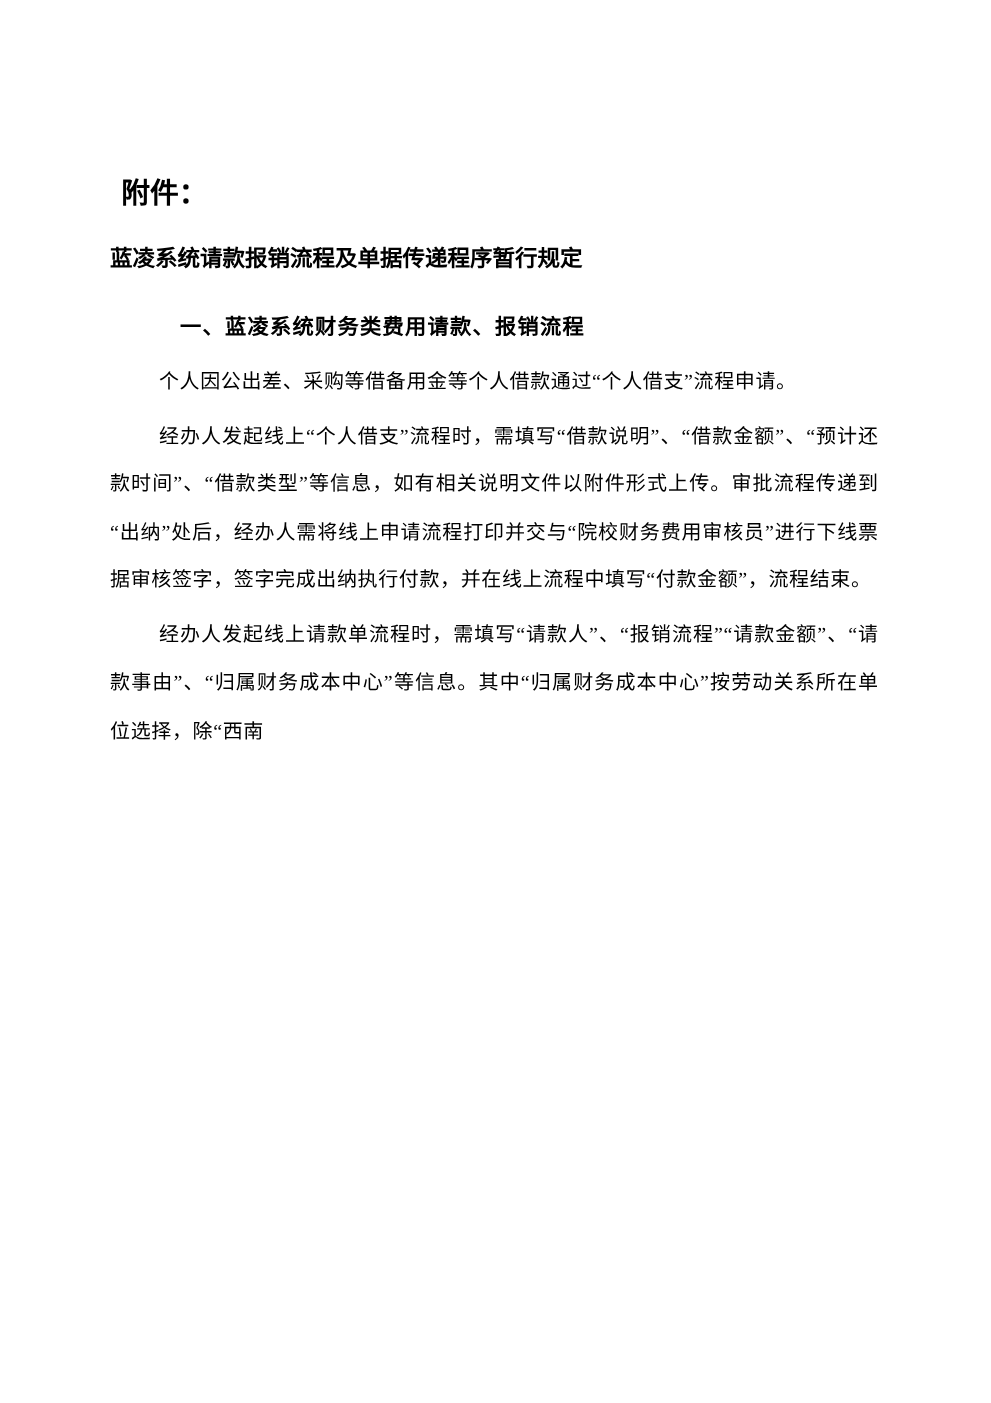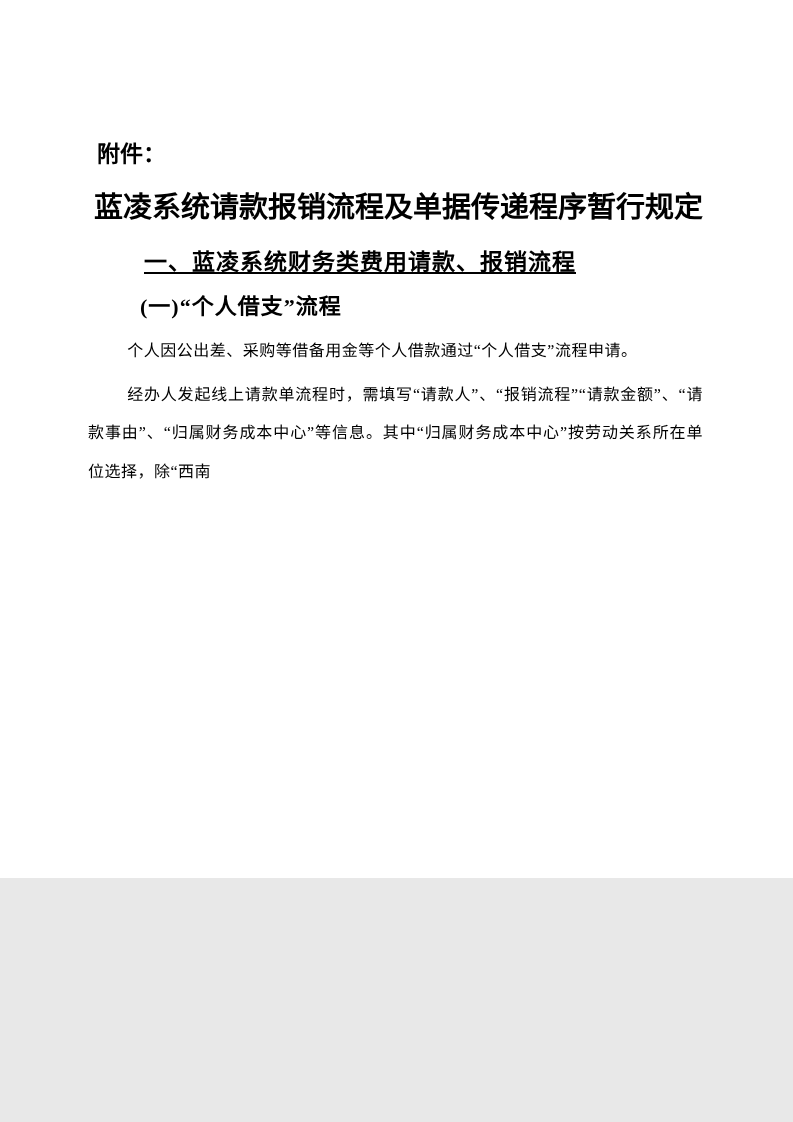--- a/index.html
+++ b/index.html
@@ -3,55 +3,54 @@
 <meta charset="utf-8">
 <style>
   html, body {
     margin: 0;
     padding: 0;
     background: #e8e8e8;
   }
   .page {
     position: relative;
     width: 793px;
-    height: 878px;
+    height: 1122px;
     margin: 0 auto;
     background: #ffffff;
     box-sizing: border-box;
     padding: 134px 90px 0 88px;
     color: #000000;
     font-family: "Liberation Serif", "DejaVu Serif", serif;
     font-size: 22px;
     overflow: hidden;
   }
   .attachment-label {
     font-family: "Liberation Sans", "DejaVu Sans", sans-serif;
     font-weight: bold;
     font-size: 23px;
     line-height: 40px;
     margin-left: 9px;
   }
   .doc-title {
     font-family: "Liberation Sans", "DejaVu Sans", sans-serif;
     font-weight: bold;
-    font-size: 29px;
+    font-size: 18px;
     line-height: 46px;
-    text-align: right;
+    text-align: left;
     margin: 10px 0 0 0;
     letter-spacing: 0px;
   }
   .heading-1 {
     font-family: "Liberation Sans", "DejaVu Sans", sans-serif;
     font-weight: bold;
-    font-size: 23px;
+    font-size: 17px;
     line-height: 40px;
     margin: 12px 0 0 0;
     padding-left: 56px;
     letter-spacing: 1px;
-    text-decoration: underline;
   }
   .heading-2 {
     font-family: "Liberation Serif", "DejaVu Serif", serif;
     font-weight: bold;
     font-size: 22px;
     line-height: 40px;
     margin: 5px 0 0 0;
     padding-left: 52px;
     letter-spacing: 1px;
   }
@@ -68,22 +67,22 @@
 <body>
 
 <div class="page">
 
   <div class="attachment-label">附件：</div>
 
   <h1 class="doc-title">蓝凌系统请款报销流程及单据传递程序暂行规定</h1>
 
   <h2 class="heading-1">一、蓝凌系统财务类费用请款、报销流程</h2>
 
-  <h3 class="heading-2">(一)“个人借支”流程</h3>
 
   <p class="para">个人因公出差、采购等借备用金等个人借款通过“个人借支”流程申请。</p>
 
+  <p class="para">经办人发起线上“个人借支”流程时，需填写“借款说明”、“借款金额”、“预计还款时间”、“借款类型”等信息，如有相关说明文件以附件形式上传。审批流程传递到“出纳”处后，经办人需将线上申请流程打印并交与“院校财务费用审核员”进行下线票据审核签字，签字完成出纳执行付款，并在线上流程中填写“付款金额”，流程结束。</p>
 
 
 
   <p class="para">经办人发起线上请款单流程时，需填写“请款人”、“报销流程”“请款金额”、“请款事由”、“归属财务成本中心”等信息。其中“归属财务成本中心”按劳动关系所在单位选择，除“西南</p>
 
 </div>
 
 </body></html>

